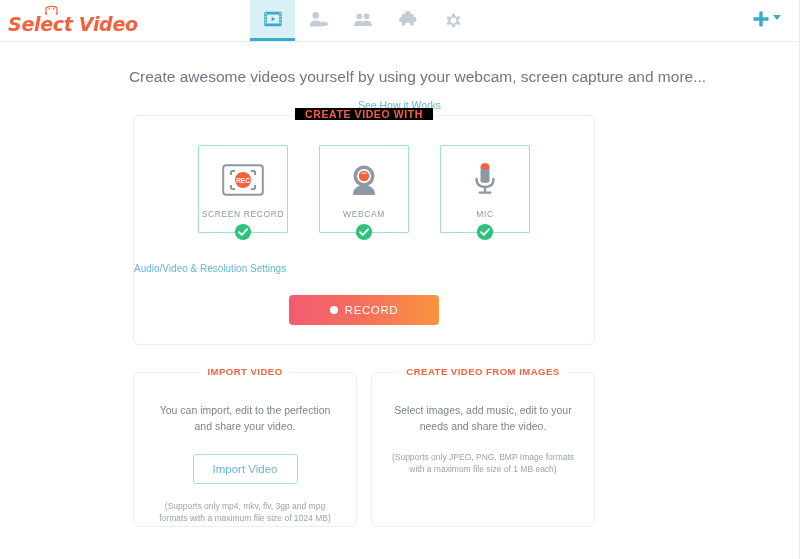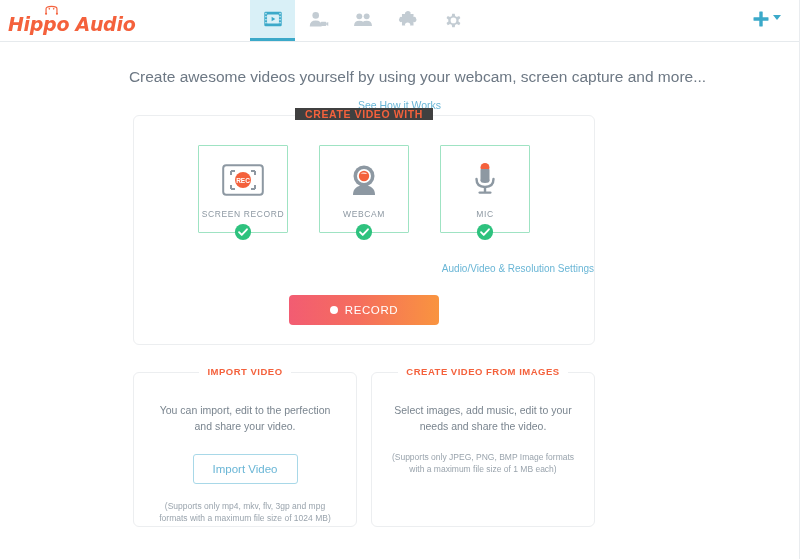--- a/index.html
+++ b/index.html
@@ -139,21 +139,21 @@
     top: -8px;
     left: 0;
     right: 0;
     text-align: center;
     font-size: 10.5px;
     font-weight: bold;
     letter-spacing: 0.6px;
     color: #f4613c;
   }
   .card-title span {
-    background: #404040;
+    background: #000000;
     padding: 0 10px;
   }
 
   .options {
     display: flex;
     justify-content: center;
     gap: 31px;
     padding-top: 29px;
   }
   .option {
@@ -187,21 +187,21 @@
     position: absolute;
     bottom: -9px;
     left: 50%;
     transform: translateX(-50%);
     width: 18px;
     height: 18px;
   }
 
   .av-settings {
     display: block;
-    text-align: right;
+    text-align: left;
     font-size: 10px;
     color: #6ab6d6;
     margin-top: 30px;
     text-decoration: none;
     cursor: pointer;
   }
 
   .record-wrap { text-align: center; margin-top: 21px; }
   .record-btn {
     display: inline-flex;
@@ -293,21 +293,21 @@
   <div class="topbar">
 
     <div class="logo">
       <svg class="logo-hippo" viewBox="0 0 16 11">
         <path d="M2 9 L2 4 Q2 1.5 8 1.5 Q14 1.5 14 4 L14 9" fill="none" stroke="#f4613c" stroke-width="1.3"></path>
         <circle cx="2" cy="9.6" r="1.2" fill="#f4613c"></circle>
         <circle cx="14" cy="9.6" r="1.2" fill="#f4613c"></circle>
         <circle cx="5.6" cy="4.2" r="0.9" fill="#f4613c"></circle>
         <circle cx="10.4" cy="4.2" r="0.9" fill="#f4613c"></circle>
       </svg>
-      <span class="logo-text">Hippo Audio</span>
+      <span class="logo-text">Select Video</span>
     </div>
 
     <div class="nav-tabs">
 
       <div class="nav-tab active">
         <svg class="nav-icon" viewBox="0 0 24 24">
           <rect x="2.5" y="4" width="19" height="16" rx="1.5" fill="#3ba9c9"></rect>
           <rect x="5.5" y="7" width="13" height="10" rx="1" fill="#d9f0f7"></rect>
           <path d="M10.5 9.5 L14.5 12 L10.5 14.5 Z" fill="#3ba9c9"></path>
           <rect x="3.6" y="5.3" width="1.4" height="1.6" fill="#d9f0f7"></rect>

